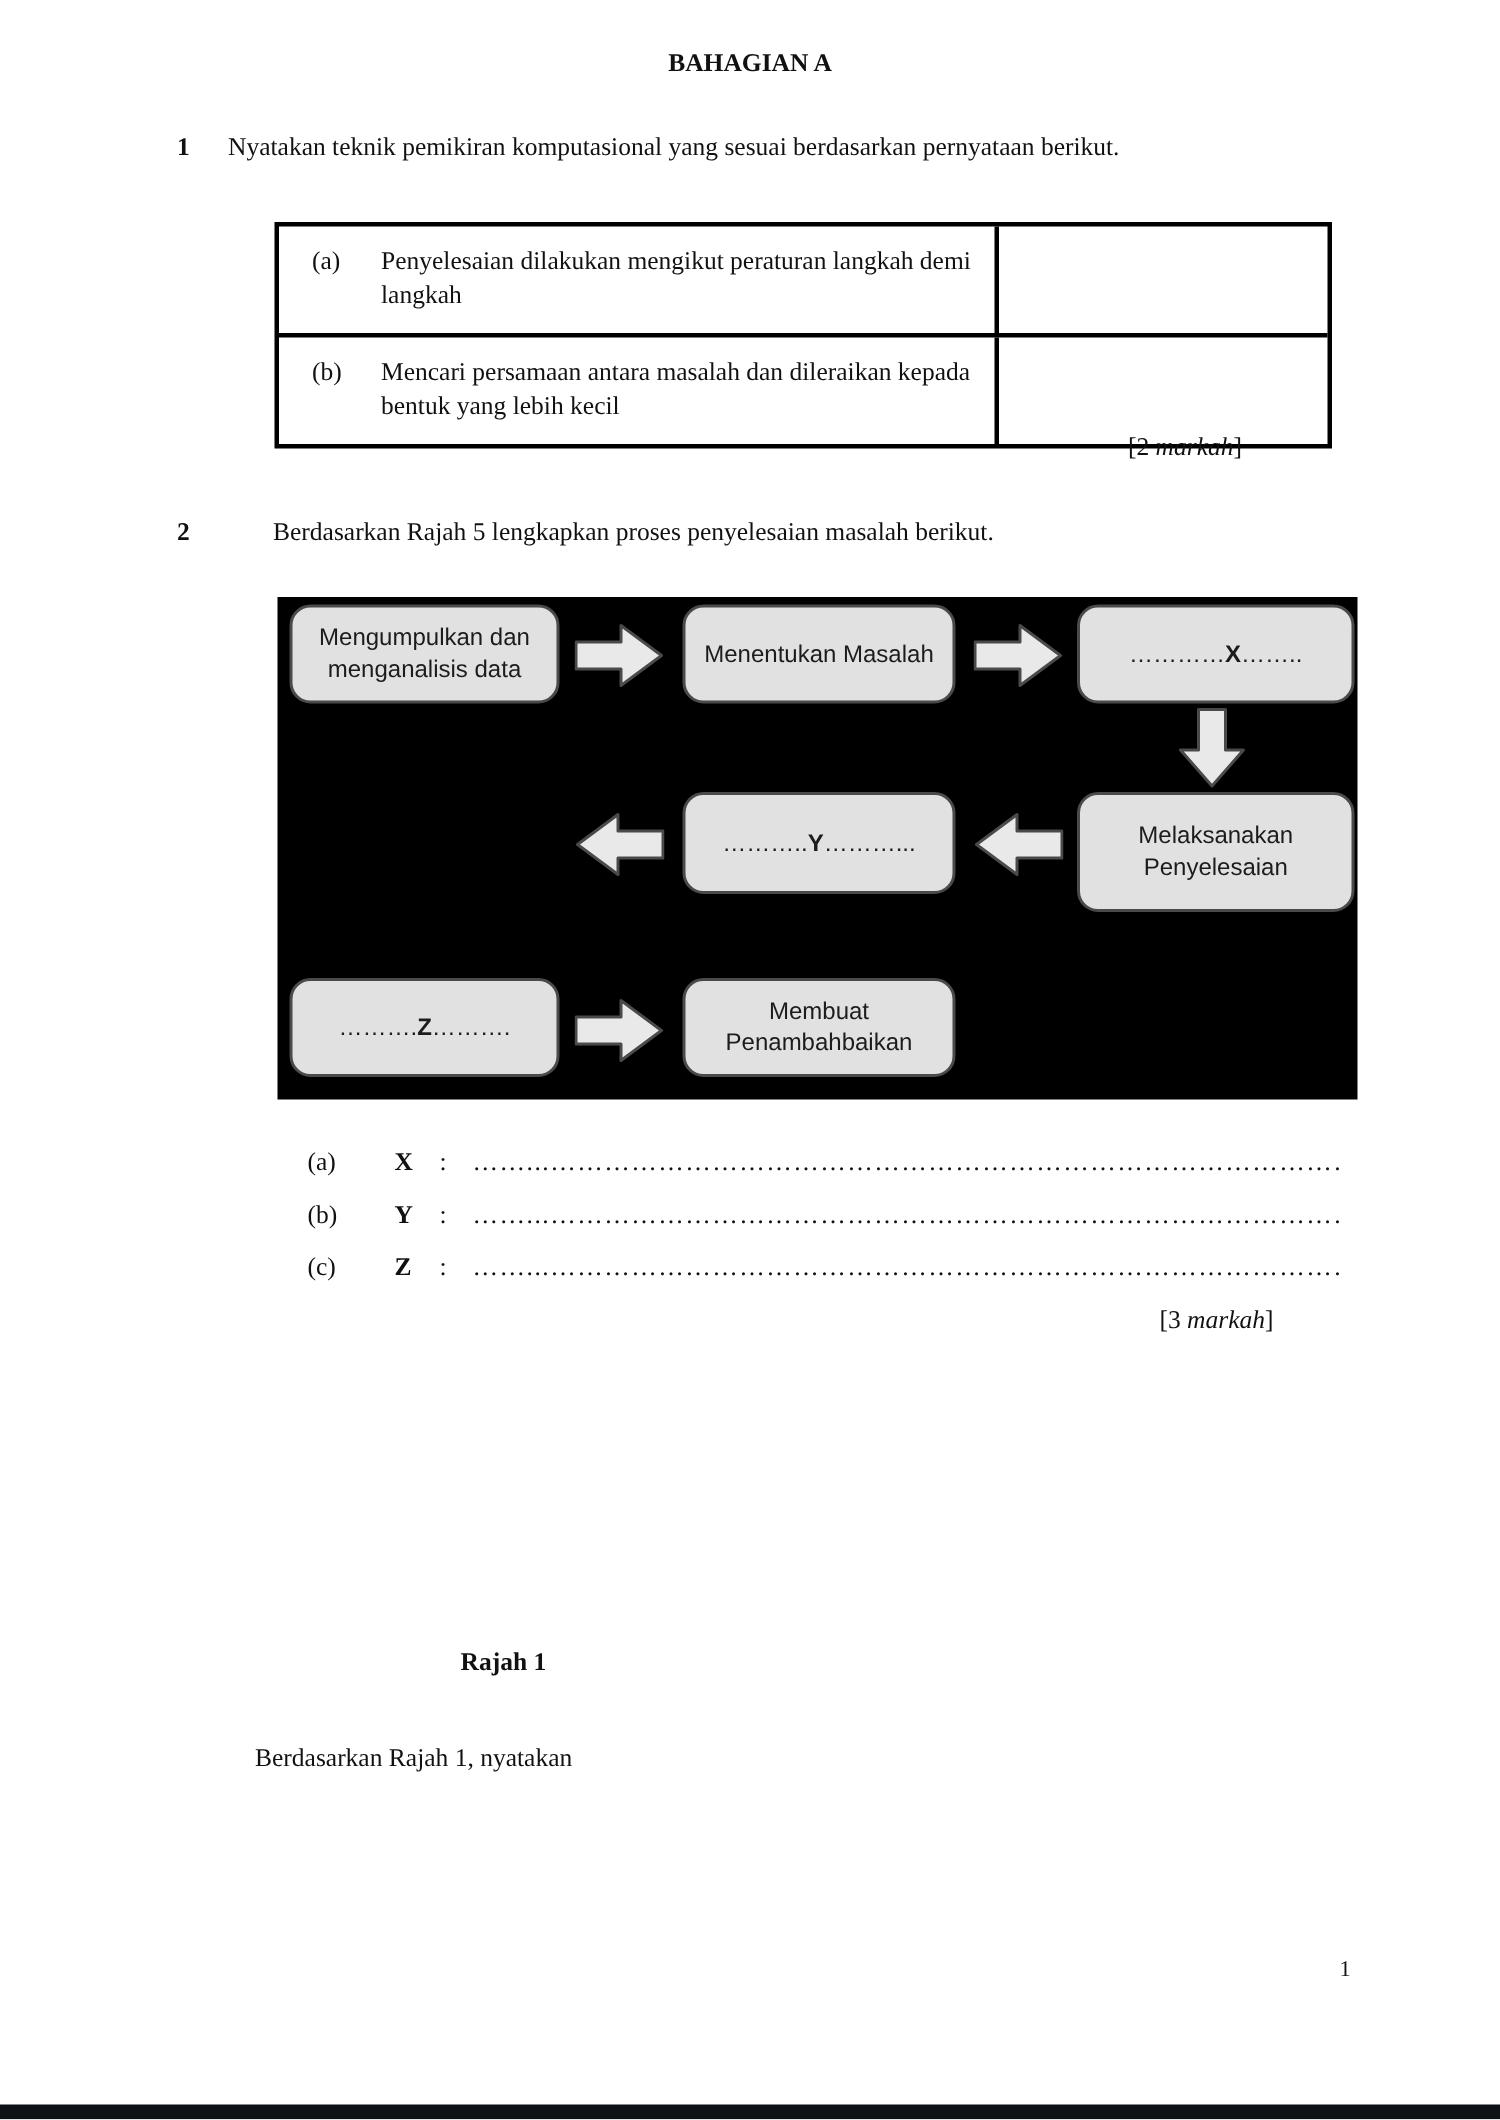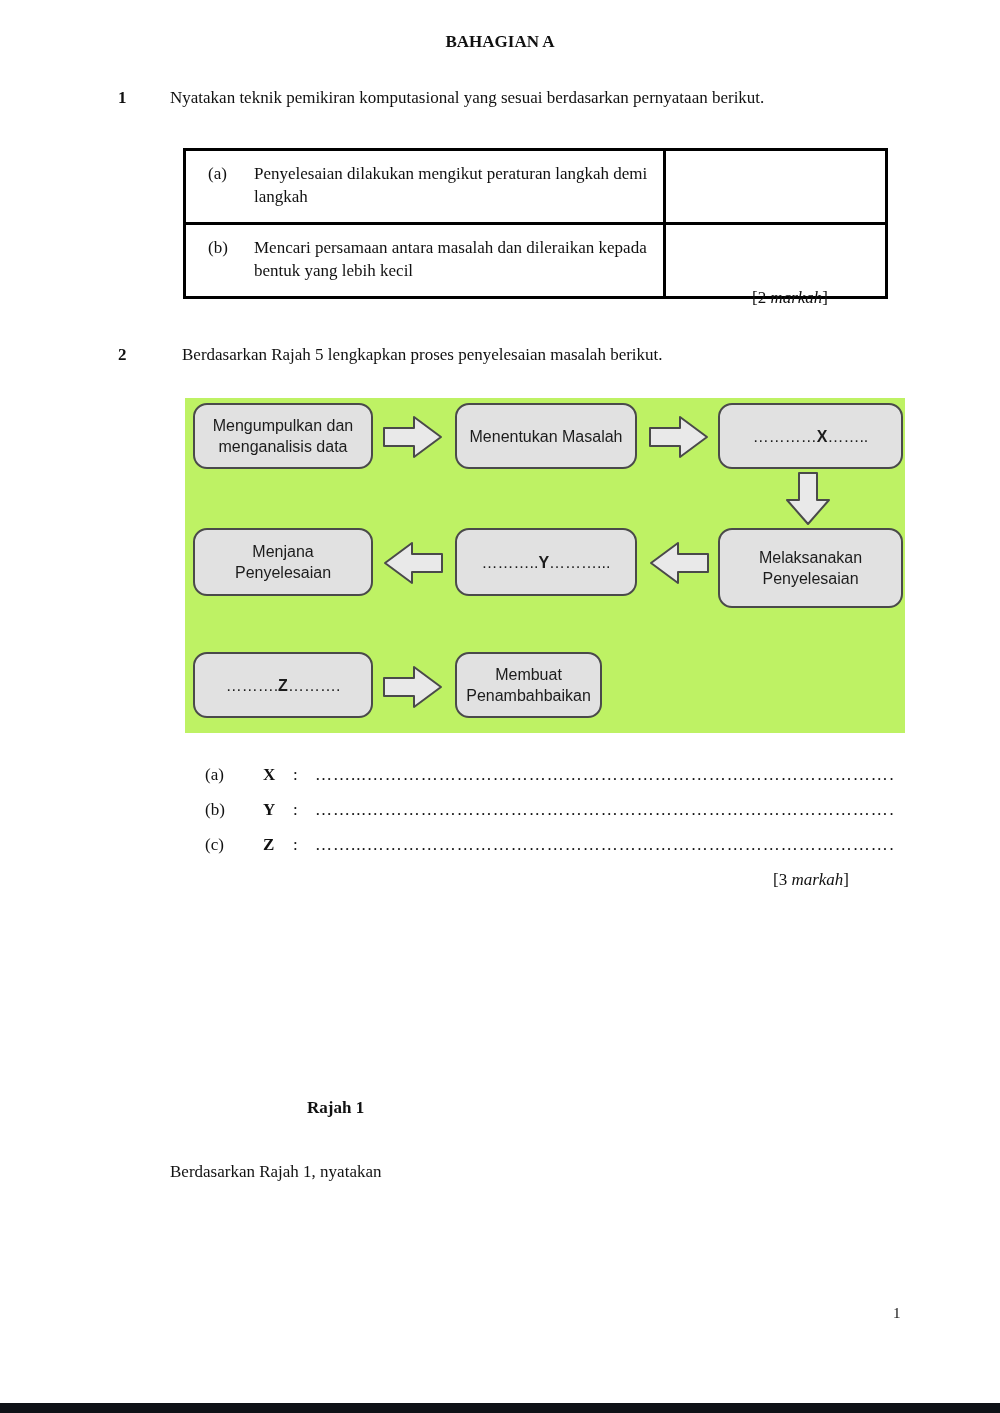--- a/index.html
+++ b/index.html
@@ -50,21 +50,21 @@
     font-size: 17px;
     text-align: center;
   }
   .marks .it { font-style: italic; }
   
   .flowchart {
     position: absolute;
     top: 398px; left: 185px;
     width: 720px; height: 335px;
     font-family: "Liberation Sans", sans-serif;
-    background: #bef264;
+    background: #000000;
   }
   .fbox {
     position: absolute;
     background: #e1e1e1;
     border: 2px solid #4a4a4a;
     border-radius: 14px;
     display: flex;
     align-items: center;
     justify-content: center;
     text-align: center;
@@ -106,21 +106,21 @@
 </head>
 <body>
 
 <div class="page">
 
   <div class="header">
     <div>BAHAGIAN A</div>
   </div>
 
   <span class="qnum" style="top:88px; left:118px;">1</span>
-  <span class="qline" style="top:88px; left:170px;">Nyatakan teknik pemikiran komputasional yang sesuai berdasarkan pernyataan berikut.</span>
+  <span class="qline" style="top:88px; left:152px;">Nyatakan teknik pemikiran komputasional yang sesuai berdasarkan pernyataan berikut.</span>
 
   <div class="q1-table">
     <div class="q1-row first">
       <div class="q1-cell-text">
         <span class="rowlabel">(a)</span>
         <span class="rowtext">Penyelesaian dilakukan mengikut peraturan langkah demi langkah</span>
       </div>
       <div class="q1-cell-answer"></div>
     </div>
     <div class="q1-row">
@@ -160,21 +160,20 @@
     <div class="fbox" style="left:533px; top:5px; width:185px; height:66px;">
       <span><span>…………</span><span class="bold-letter">X</span><span>……..</span></span>
     </div>
 
     <div class="farrow" style="left:600px; top:74px; width:46px; height:54px;">
       <svg viewBox="0 0 46 54">
           <polygon points="14,1 32,1 32,28 44,28 23,52 2,28 14,28" fill="#e9e9e9" stroke="#4a4a4a" stroke-width="2" stroke-linejoin="round"></polygon>
         </svg>
     </div>
 
-    <div class="fbox" style="left:8px; top:130px; width:180px; height:68px;">Menjana Penyelesaian</div>
 
     <div class="farrow" style="left:198px; top:142px; width:60px; height:46px;">
       <svg viewBox="0 0 60 46">
           <polygon points="59,14 29,14 29,3 2,23 29,43 29,32 59,32" fill="#e9e9e9" stroke="#4a4a4a" stroke-width="2" stroke-linejoin="round"></polygon>
         </svg>
     </div>
 
     <div class="fbox" style="left:270px; top:130px; width:182px; height:68px;">
       <span><span>………..</span><span class="bold-letter">Y</span><span>………...</span></span>
     </div>
@@ -190,21 +189,21 @@
     <div class="fbox" style="left:8px; top:254px; width:180px; height:66px;">
       <span><span>……….</span><span class="bold-letter">Z</span><span>……….</span></span>
     </div>
 
     <div class="farrow" style="left:198px; top:266px; width:60px; height:46px;">
       <svg viewBox="0 0 60 46">
           <polygon points="1,14 31,14 31,3 58,23 31,43 31,32 1,32" fill="#e9e9e9" stroke="#4a4a4a" stroke-width="2" stroke-linejoin="round"></polygon>
         </svg>
     </div>
 
-    <div class="fbox" style="left:270px; top:254px; width:147px; height:66px;">Membuat Penambahbaikan</div>
+    <div class="fbox" style="left:270px; top:254px; width:182px; height:66px;">Membuat Penambahbaikan</div>
 
   </div>
 
   <div class="answers">
     <div class="ansrow">
       <span class="lbl">(a)</span>
       <span class="letter">X</span>
       <span class="colon">:</span>
       <span class="dots">……...…………………………………………………………………………………………………………………………..</span>
     </div>

